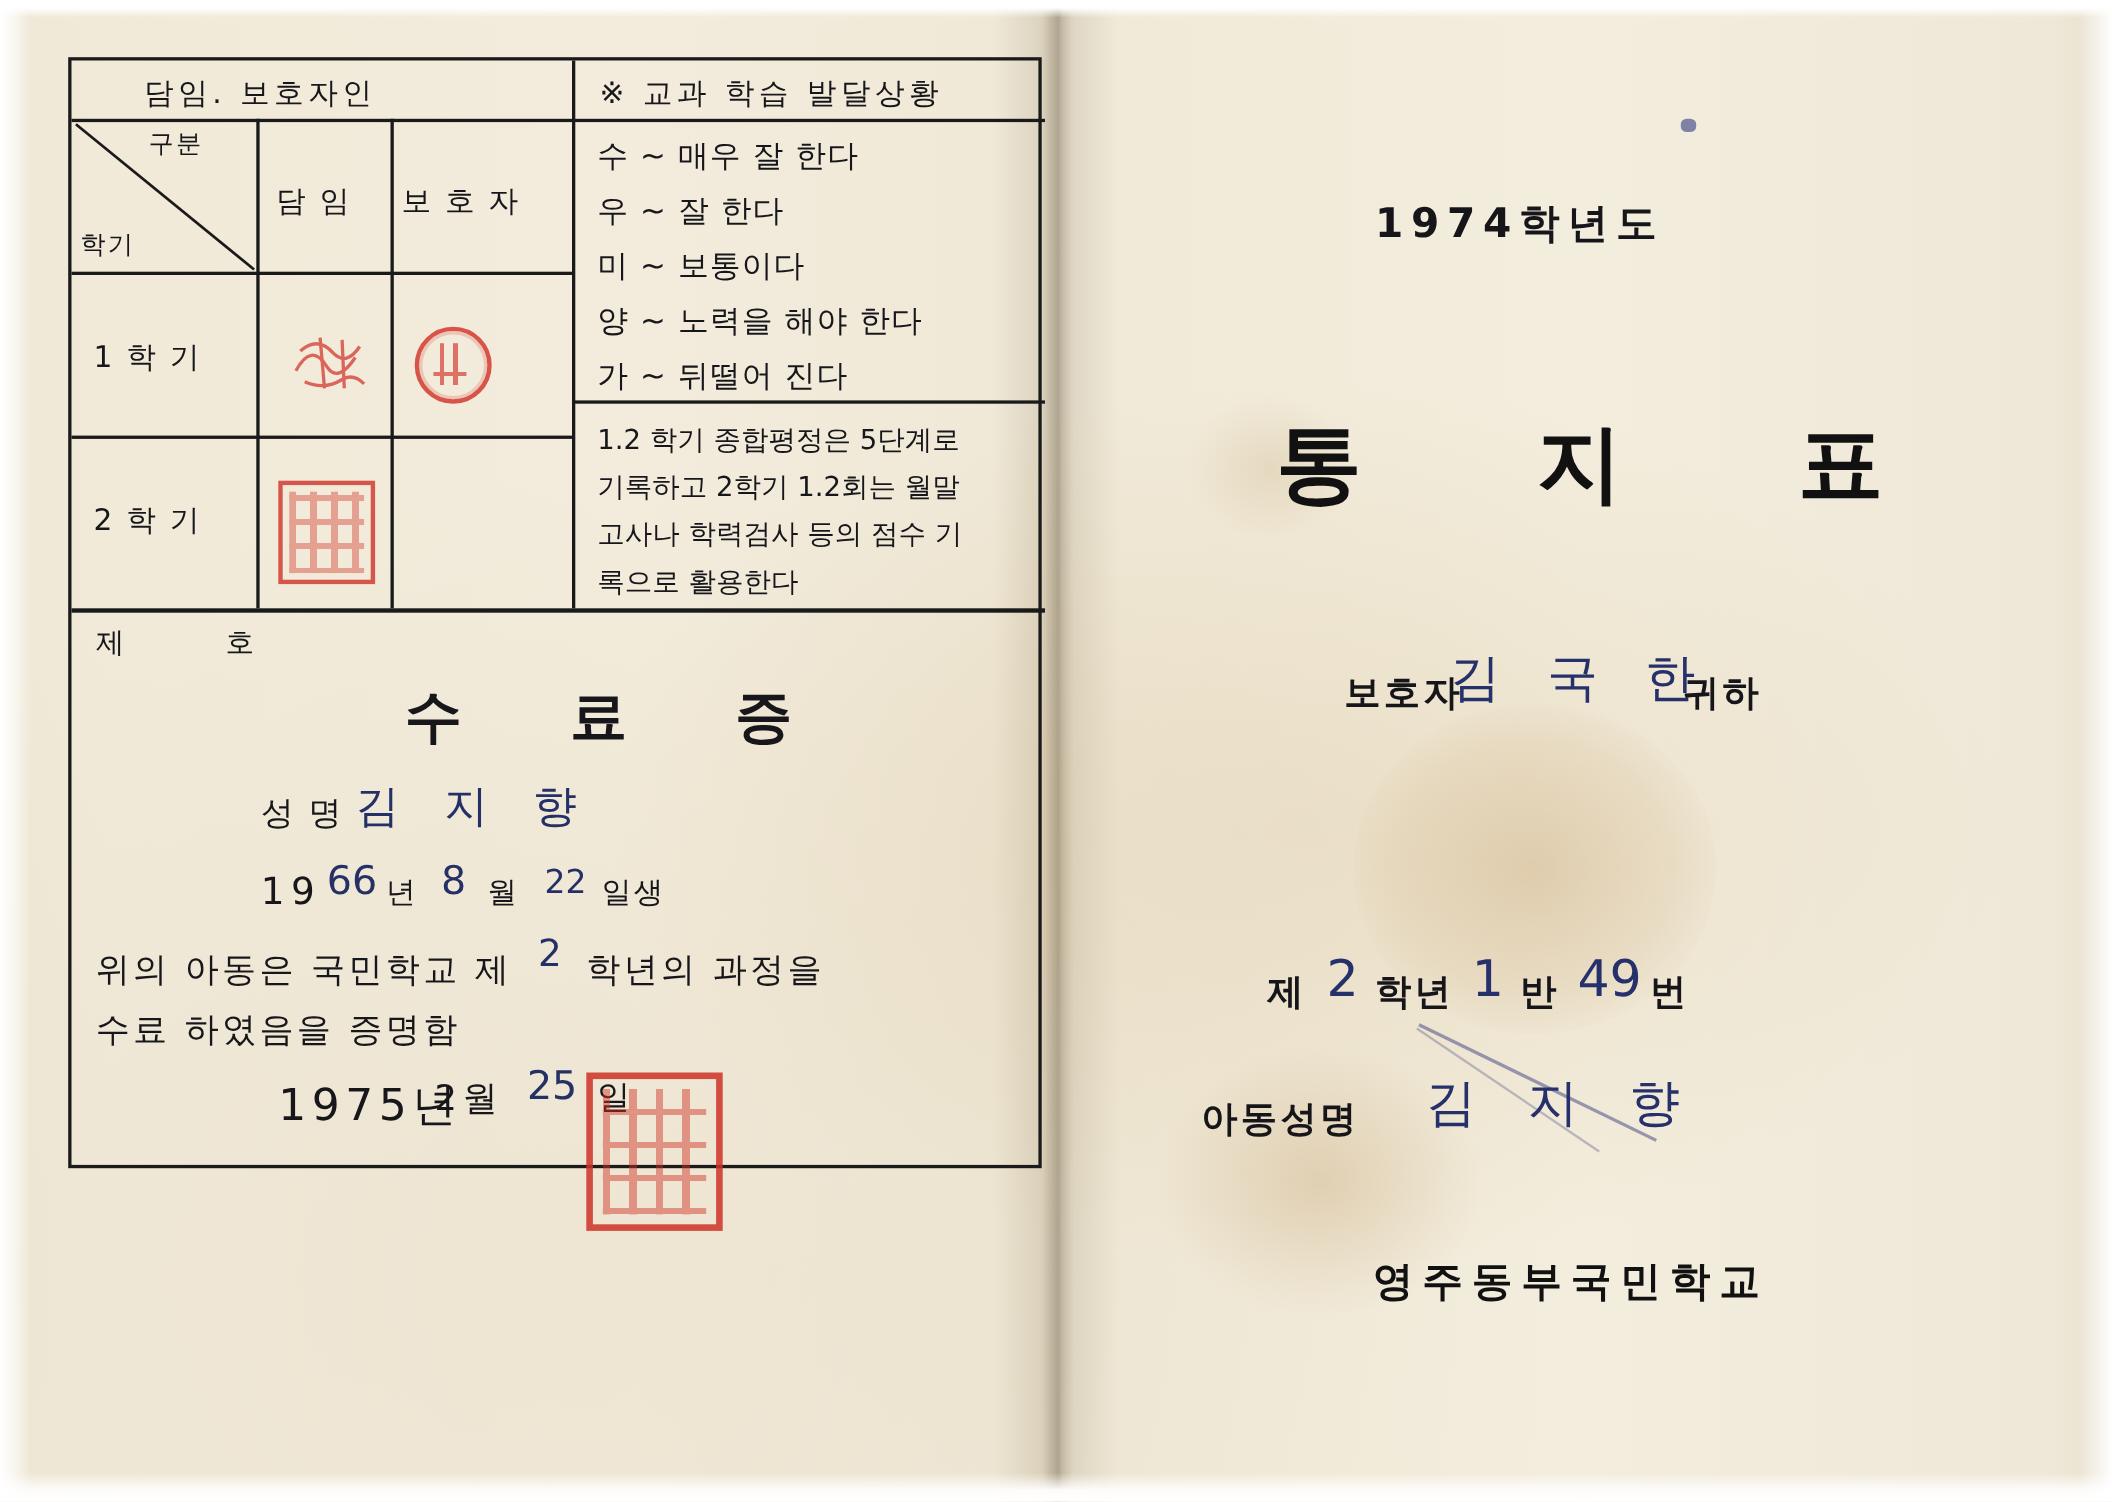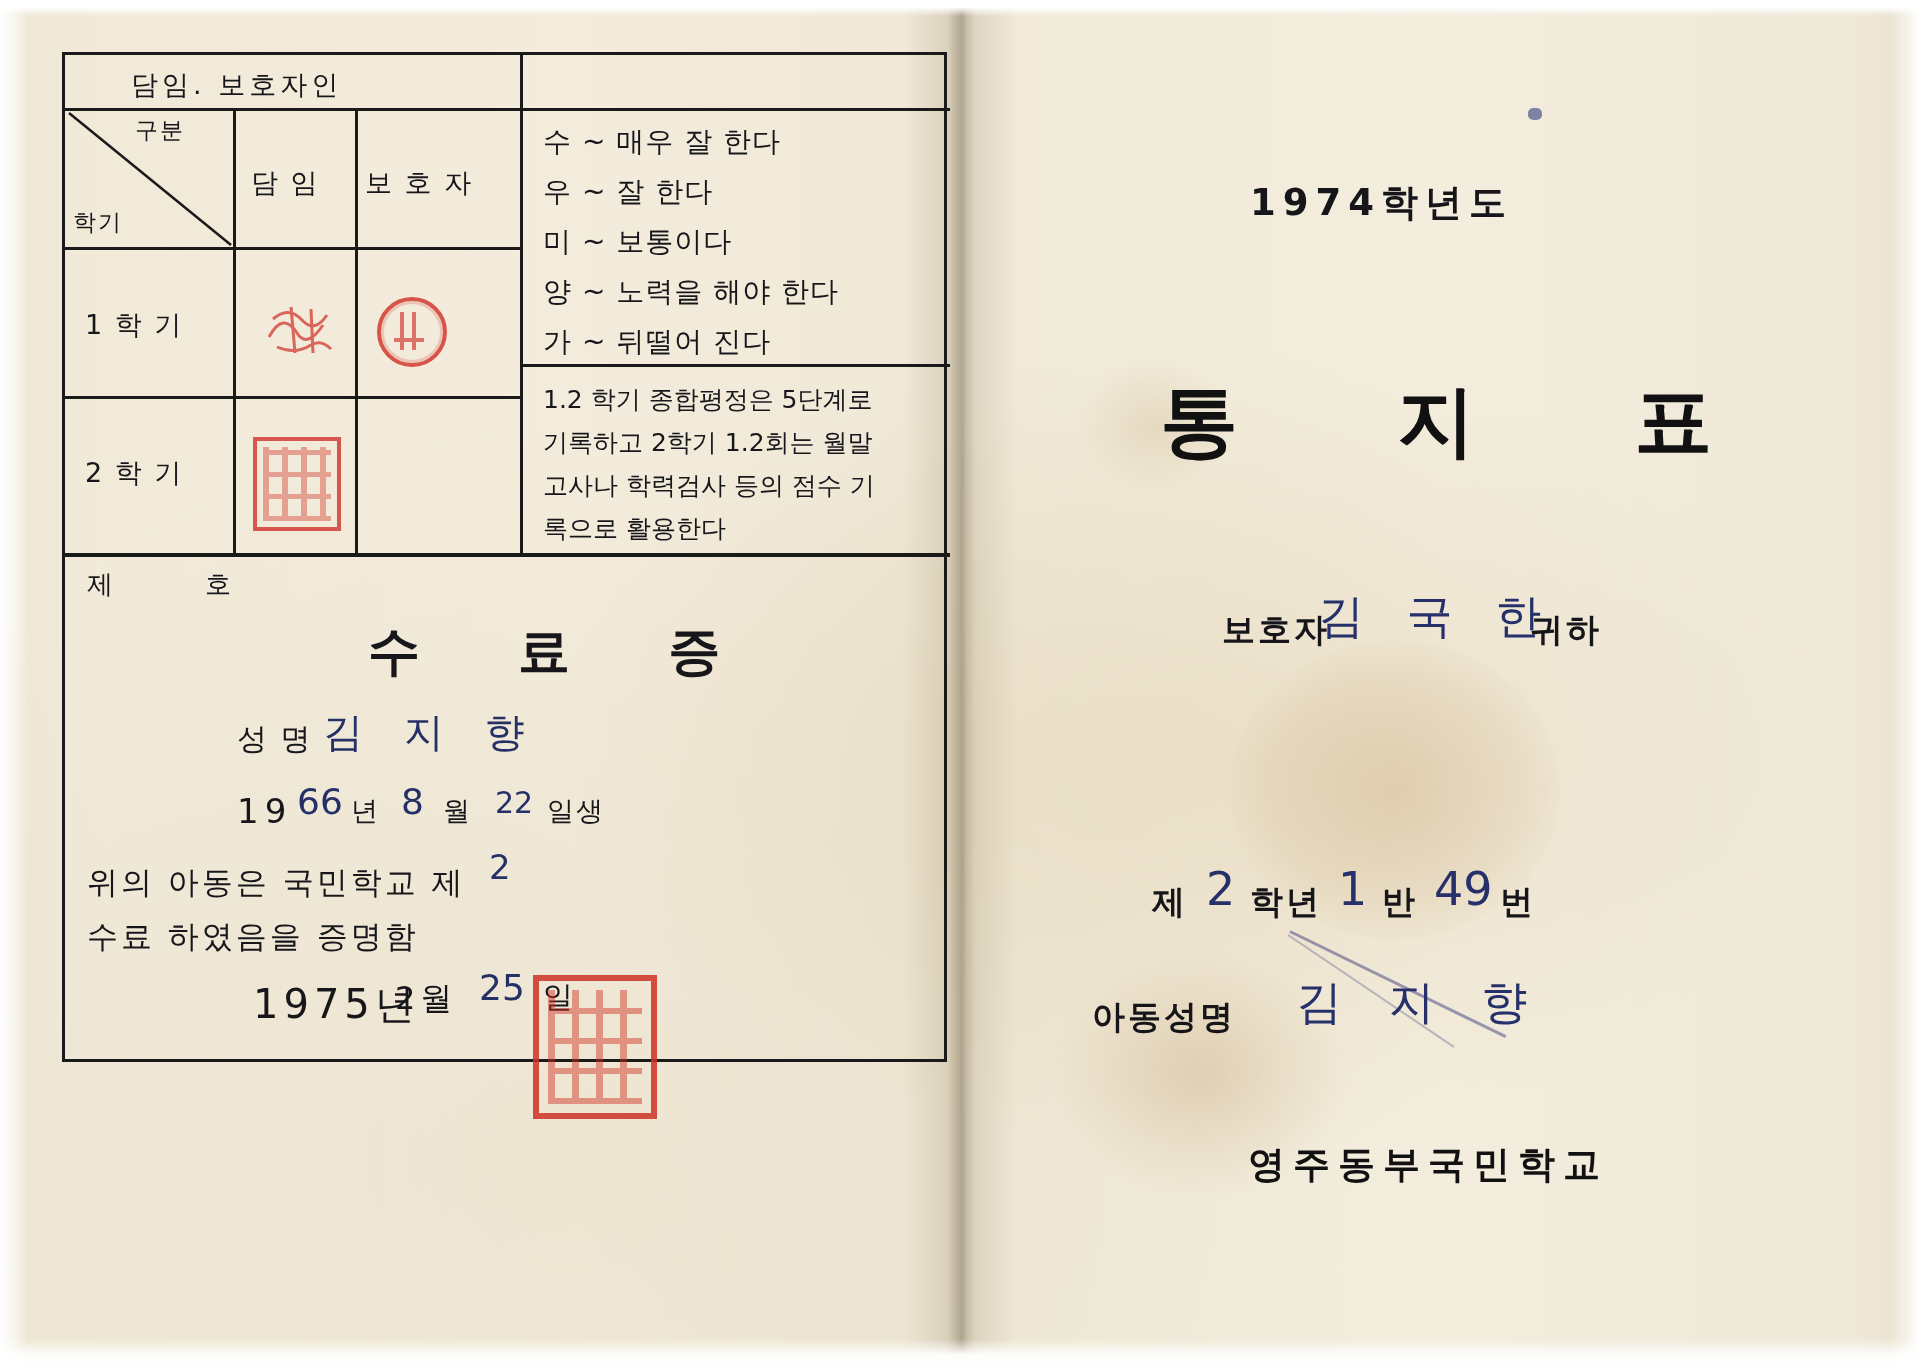--- a/index.html
+++ b/index.html
@@ -123,20 +123,21 @@
 
     <div class="vline" style="left:455px;top:0;width:3px;height:498px;"></div>
     <div class="vline" style="left:168px;top:53px;width:3px;height:445px;"></div>
     <div class="vline" style="left:290px;top:53px;width:3px;height:445px;"></div>
 
     <svg width="170" height="140" style="position:absolute;left:0;top:54px;">
       <line x1="4" y1="4" x2="166" y2="136" stroke="#1a1a1a" stroke-width="2.5"></line>
     </svg>
 
     <div class="cell-label head-txt" style="left:66px;top:12px;">담임. 보호자인</div>
+    <div class="cell-label head-txt" style="left:480px;top:12px;">※ 교과 학습 발달상황</div>
 
     <div class="cell-label" style="left:70px;top:60px;font-size:23px;">구분</div>
     <div class="cell-label" style="left:8px;top:152px;font-size:23px;">학기</div>
 
     <div class="cell-label" style="left:186px;top:110px;">담  임</div>
     <div class="cell-label" style="left:300px;top:110px;">보 호 자</div>
 
     <div class="cell-label" style="left:20px;top:252px;">1 학 기</div>
     <div class="cell-label" style="left:20px;top:400px;">2 학 기</div>
 
@@ -178,20 +179,21 @@
     <div class="row-txt" style="left:172px;top:736px;font-size:34px;letter-spacing:6px;">19</div>
     <div class="row-hand hand" style="left:232px;top:726px;font-size:36px;">66</div>
     <div class="row-txt" style="left:286px;top:738px;font-size:27px;">년</div>
     <div class="row-hand hand" style="left:336px;top:726px;font-size:36px;">8</div>
     <div class="row-txt" style="left:378px;top:738px;font-size:27px;">월</div>
     <div class="row-hand hand" style="left:430px;top:730px;font-size:30px;">22</div>
     <div class="row-txt" style="left:482px;top:738px;font-size:27px;">일생</div>
 
     <div class="body-txt" style="left:22px;top:800px;">위의  아동은  국민학교  제</div>
     <div class="row-hand hand" style="left:424px;top:792px;font-size:34px;">2</div>
+    <div class="body-txt" style="left:468px;top:800px;">학년의  과정을</div>
     <div class="body-txt" style="left:22px;top:854px;">수료  하였음을  증명함</div>
 
     <div class="row-txt" style="left:188px;top:922px;font-size:40px;letter-spacing:5px;">1975년</div>
     <div class="row-txt" style="left:330px;top:922px;font-size:32px;letter-spacing:5px;">2월</div>
     <div class="row-hand hand" style="left:414px;top:912px;font-size:36px;">25</div>
     <div class="row-txt" style="left:478px;top:922px;font-size:30px;">일</div>
 
 
     <div class="seal-square" style="left:468px;top:920px;">
       <div class="inner"></div>

